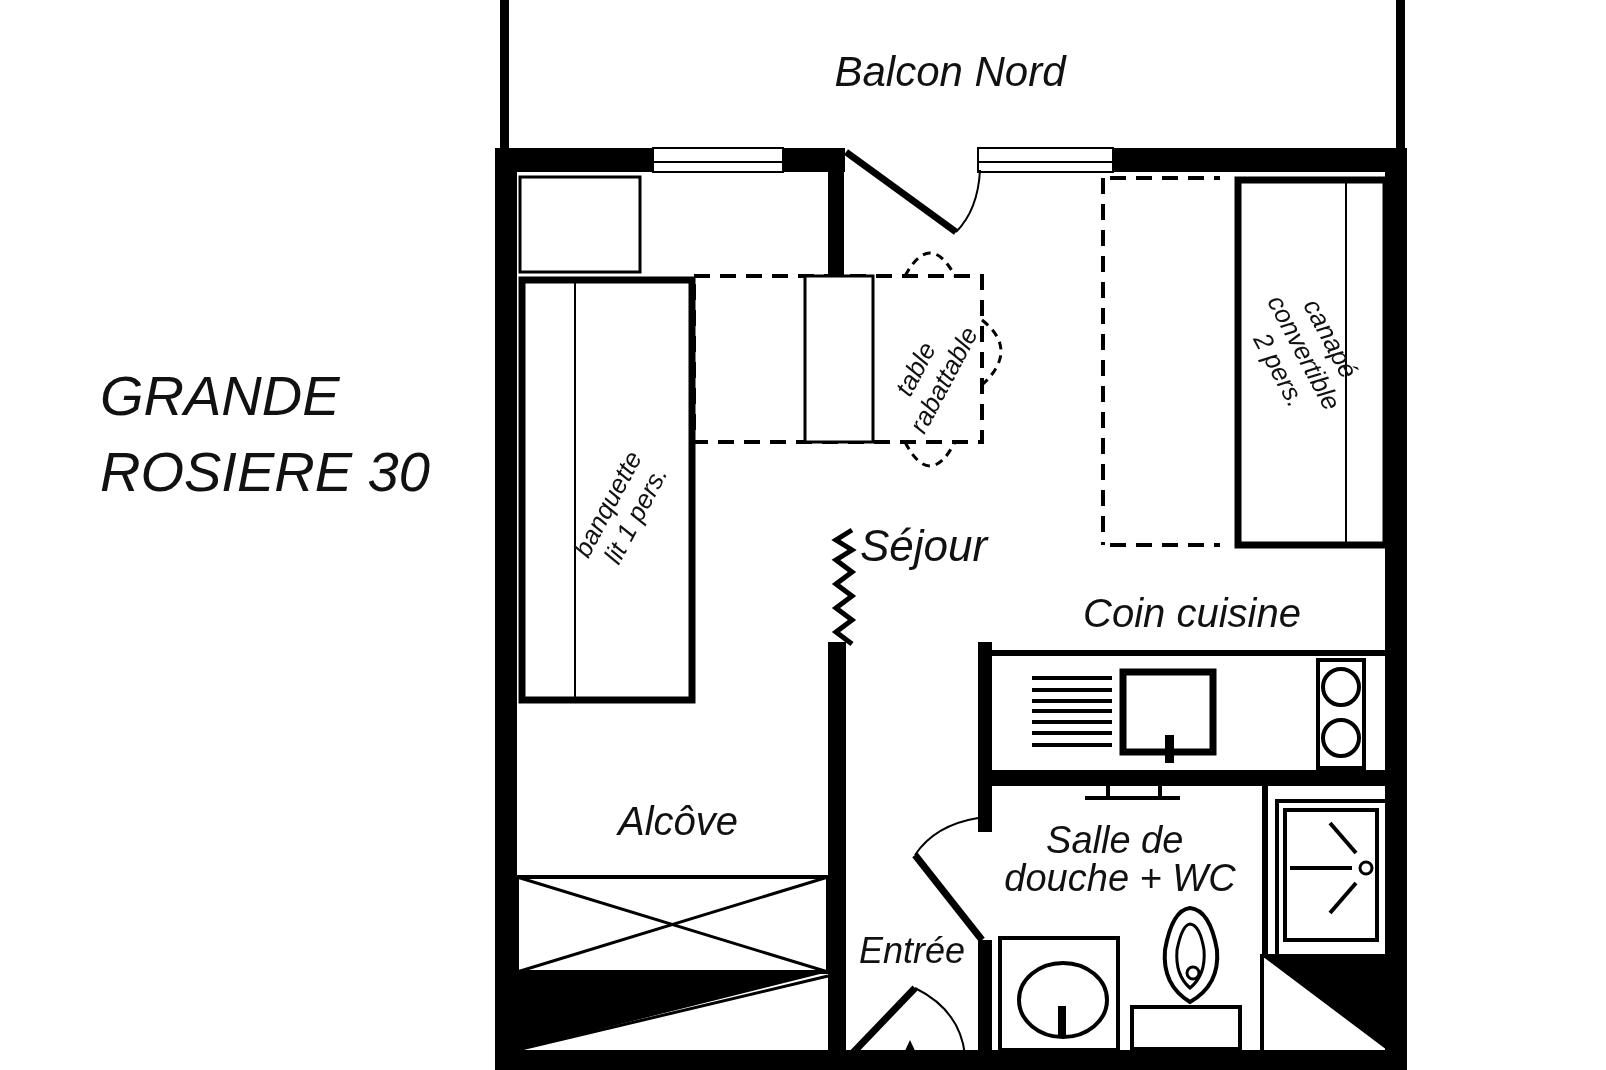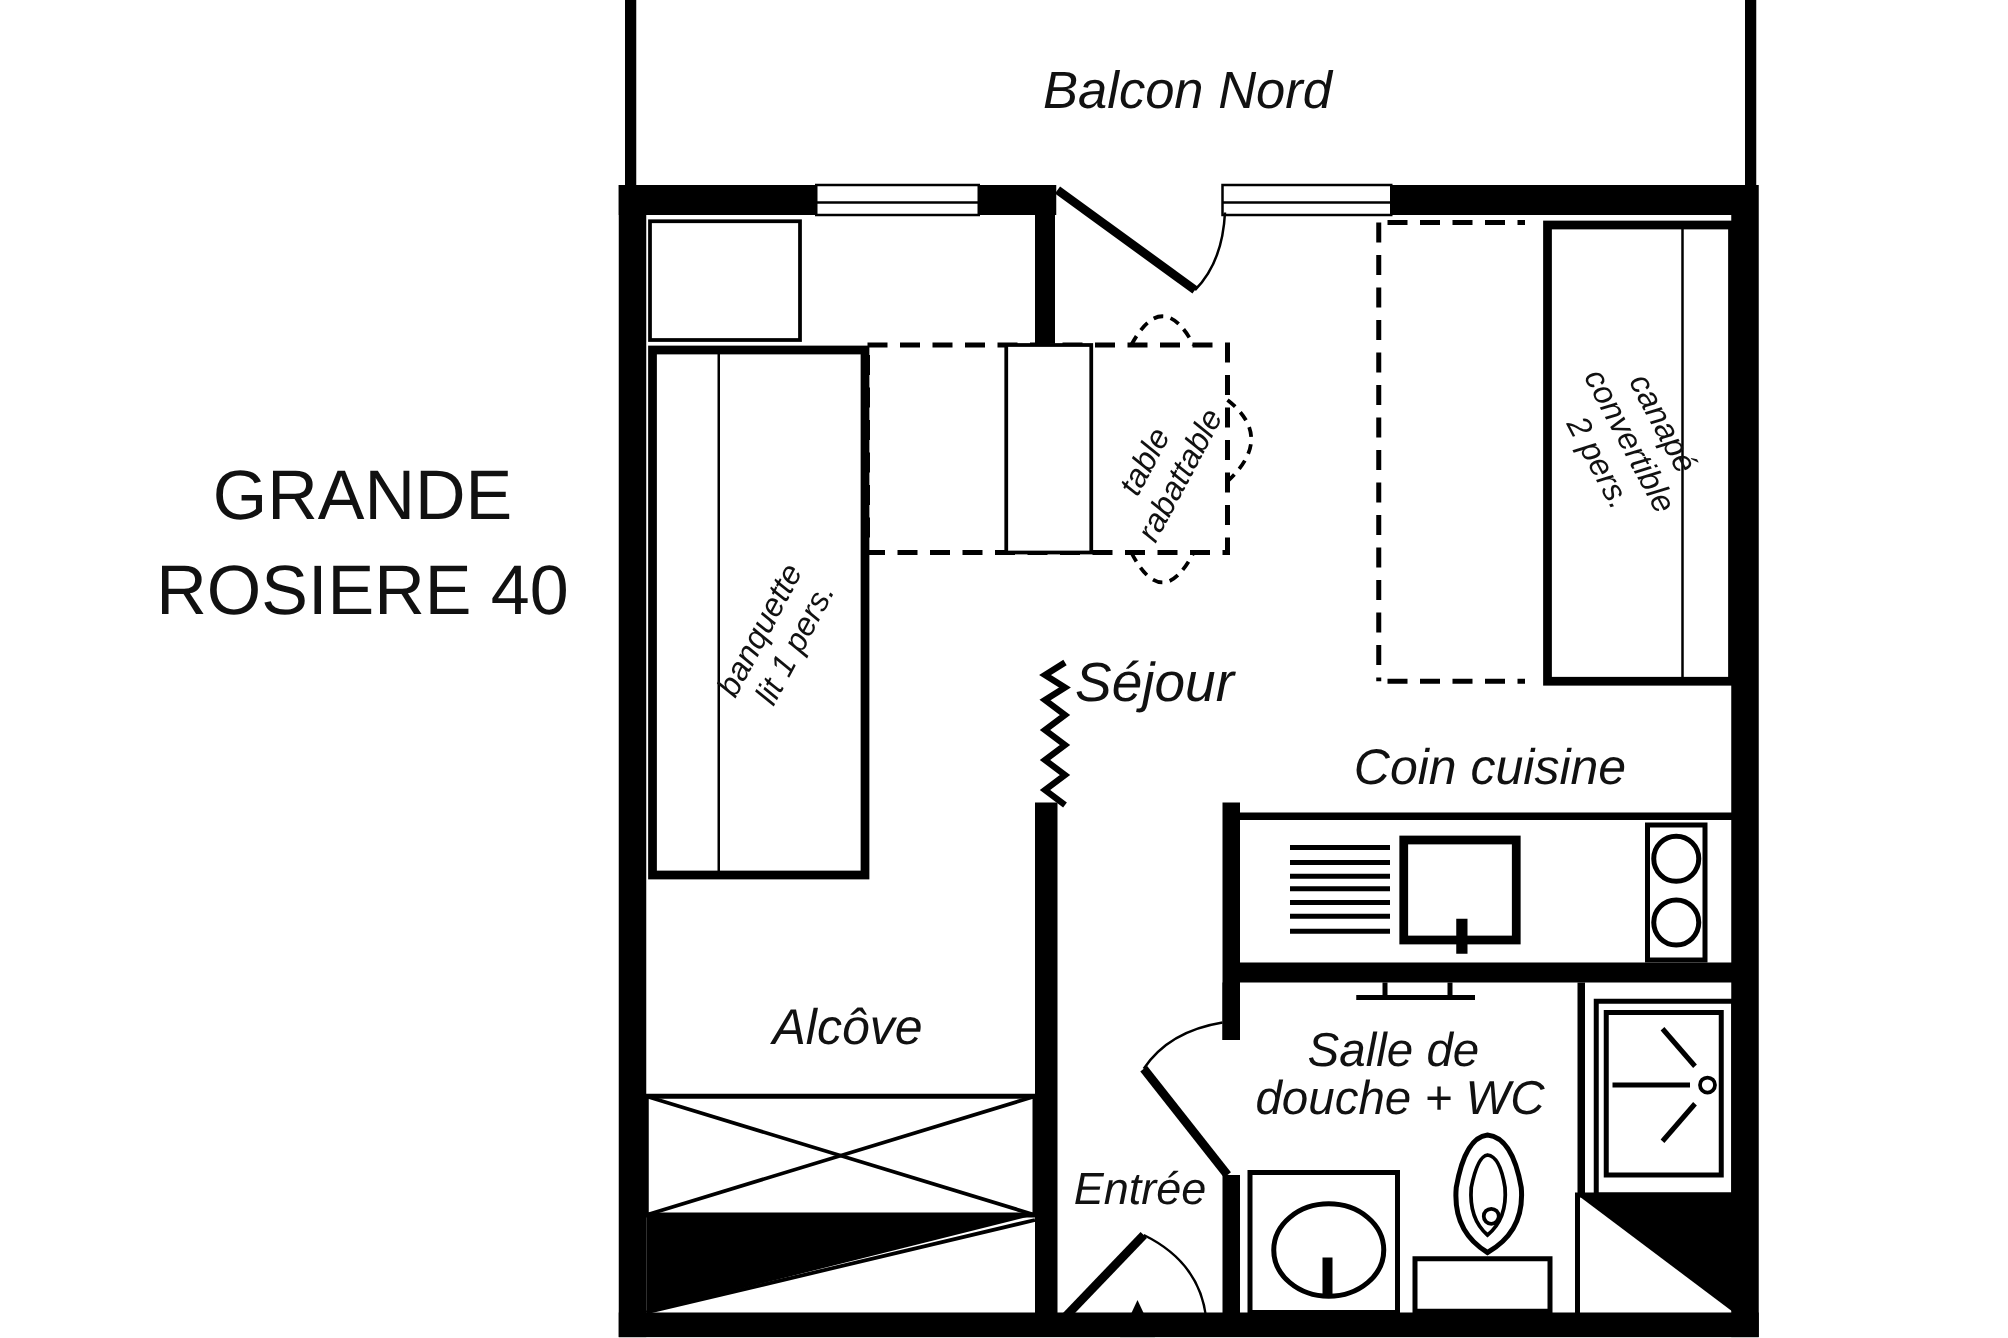--- a/index.html
+++ b/index.html
@@ -1,26 +1,26 @@
 <!DOCTYPE html>
 <html><head>
   <meta charset="utf-8">
   <style>
     html, body { margin: 0; padding: 0; background: #ffffff; }
     body { width: 1606px; height: 1070px; position: relative; overflow: hidden; font-family: "Liberation Sans", sans-serif; }
     svg { position: absolute; left: 0; top: 0; }
     .lbl { font-family: "Liberation Sans", sans-serif; font-style: italic; fill: #111; }
-    .title { position: absolute; left: 100px; top: 358px; width: 380px; text-align: center; font-family: "Liberation Sans", sans-serif; font-size: 56px; line-height: 76px; color: #111; }
+    .title { position: absolute; left: 100px; top: 358px; width: 380px; font-family: "Liberation Sans", sans-serif; font-style: italic; font-size: 56px; line-height: 76px; color: #111; }
   </style>
 </head>
 <body>
 
 <div class="title">
   <div>GRANDE</div>
-  <div>ROSIERE 40</div>
+  <div>ROSIERE 30</div>
 </div>
 
 <svg width="1606" height="1070" viewBox="0 0 1606 1070">
 
   <g>
     <rect x="500" y="0" width="9" height="150" fill="#000"></rect>
     <rect x="1396" y="0" width="9" height="150" fill="#000"></rect>
     <text class="lbl" x="950" y="86" font-size="42" text-anchor="middle">Balcon Nord</text>
   </g>
 

